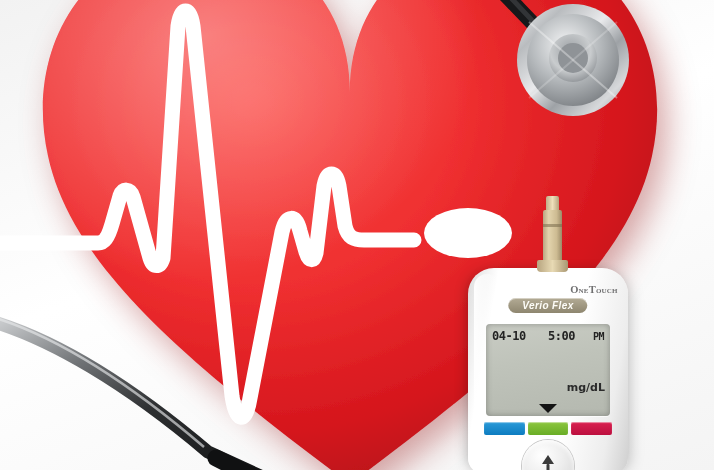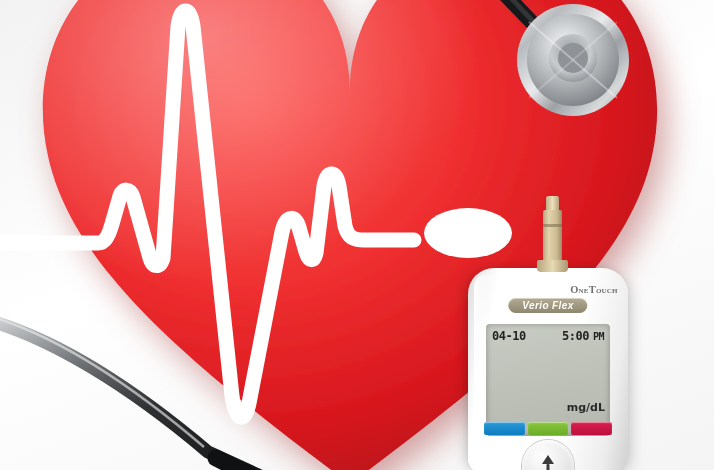--- a/index.html
+++ b/index.html
@@ -74,34 +74,34 @@
     padding:2px 14px;border-radius:9px;
     background:linear-gradient(180deg,#b3ab95,#8e866f);
     color:#fdfcf7;font-size:10px;font-weight:700;font-style:italic;
     letter-spacing:.4px;white-space:nowrap;
     box-shadow:inset 0 1px 0 rgba(255,255,255,.45);
     text-align:right;
   }
 
   
   .lcd{
-    position:absolute;left:18px;top:56px;width:124px;height:112px;
+    position:absolute;left:18px;top:56px;width:124px;height:92px;
     background:linear-gradient(170deg,#c9ccc4 0%,#bfc3ba 40%,#b4b8af 100%);
     border-radius:4px;
     box-shadow:inset 0 0 6px rgba(0,0,0,.28), 0 1px 0 rgba(255,255,255,.7);
     overflow:hidden;
   }
   .lcd-row{
     position:absolute;top:5px;left:6px;right:6px;
     display:flex;justify-content:space-between;align-items:baseline;
     color:#232323;font-size:12px;font-weight:700;
     font-family:"DejaVu Sans Mono",monospace;letter-spacing:-.5px;
   }
   .lcd-ampm{font-size:10px;letter-spacing:-.5px;}
-  .lcd-time{display:flex;gap:4px;align-items:baseline;}
+  .lcd-time{display:flex;gap:18px;align-items:baseline;}
   .lcd-value{
     position:absolute;top:18px;left:8px;
     font-family:"DejaVu Sans Mono",monospace;
     font-size:46px;line-height:46px;font-weight:700;color:#151515;
     letter-spacing:-1px;
   }
   .lcd-unit{
     position:absolute;right:5px;bottom:22px;
     font-size:11px;font-weight:700;color:#2b2b2b;
     font-family:"DejaVu Sans",sans-serif;

